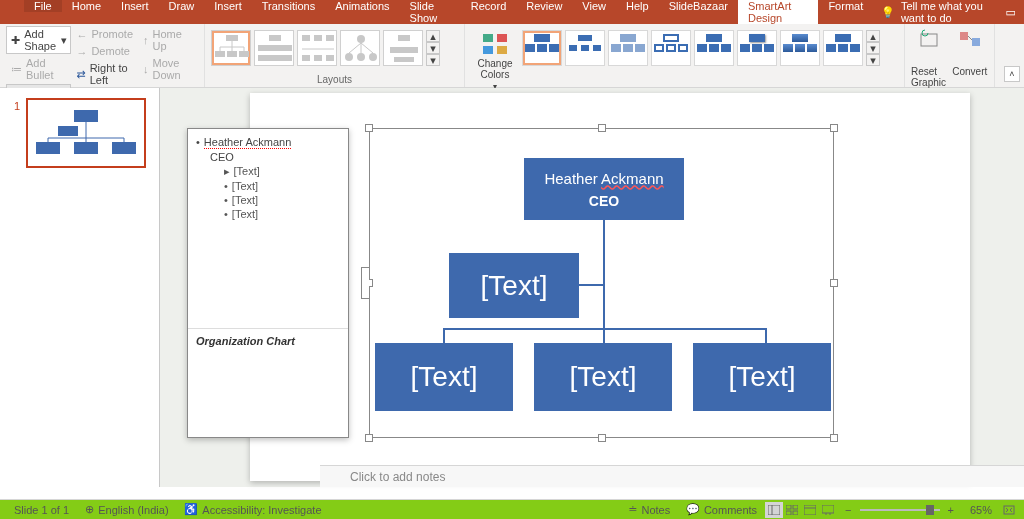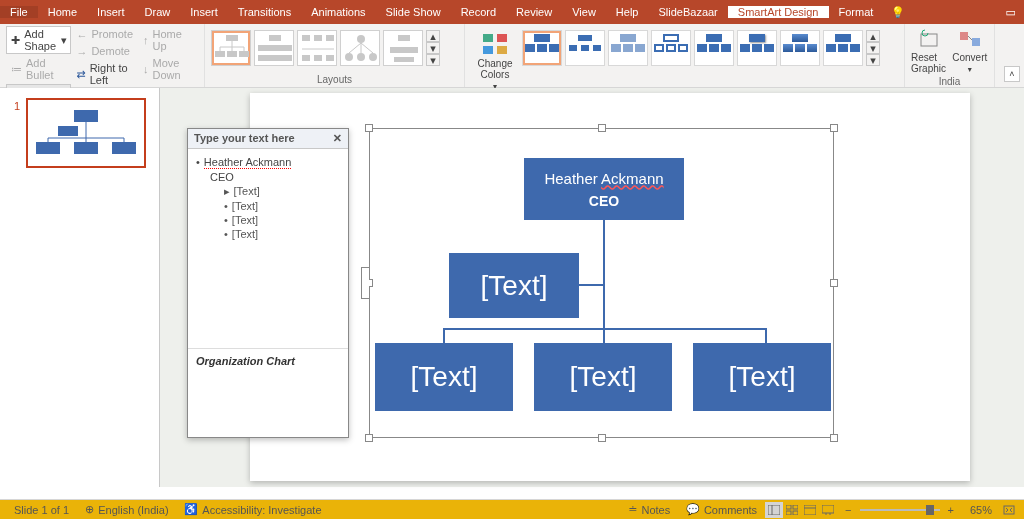--- a/index.html
+++ b/index.html
@@ -1,18 +1,18 @@
 <!DOCTYPE html>
 <html><head>
 <meta charset="utf-8">
 <style>
   * { margin:0; padding:0; box-sizing:border-box; font-family:"Segoe UI",Arial,sans-serif; }
   body { width:1024px; height:519px; background:#fff; font-size:11px; color:#444; overflow:hidden; position:relative;}
   .titlebar { height:24px; background:#b7472a; display:flex; align-items:stretch; color:#fff;}
-  .tabs { display:flex; align-items:center;}
+  .tabs { display:flex; align-items:flex-start;margin-left:24px;}
   .tab { padding:0 10px; font-size:11px; display:flex; align-items:center; cursor:pointer; }
   .tab.file { background:#a33f25;}
   .tab.active { background:#fff; color:#b7472a;}
   .titlebar-spacer { flex:1;}
   .titlebar-right { display:flex; align-items:center; gap:8px; padding:0 8px;}
   .tell-me { display:flex; align-items:center; gap:6px; font-size:11px;}
   .ribbon { height:64px; background:#f3f2f1; border-bottom:1px solid #d6d6d6; display:flex; }
   .rgroup { border-right:1px solid #e1e1e1; display:flex; flex-direction:column; justify-content:space-between; padding:2px 6px 0 6px;}
   .rgroup .body { flex:1; display:flex; align-items:flex-start;}
   .rgroup .label { text-align:center; font-size:10px; color:#666; padding:2px 0;}
@@ -23,21 +23,21 @@
   .layout-thumb { width:40px; height:36px; border:1px solid #d0d0d0; background:#fff; cursor:pointer; position:relative;}
   .layout-thumb.sel { box-shadow:0 0 0 2px #f2a477 inset;}
   .svgthumb { width:100%; height:100%;}
   .change-colors { width:48px; display:flex; flex-direction:column; align-items:center; gap:2px; cursor:pointer; padding-top:2px;}
   .style-thumb { width:40px; height:36px; border:1px solid #d8d8d8; background:#fff; cursor:pointer; padding:3px;}
   .style-thumb.sel { box-shadow:0 0 0 2px #f2a477 inset;}
   .style-boxes { width:100%; height:100%; display:flex; flex-direction:column; gap:2px; align-items:center;}
   .sb-top {width:16px;height:8px;background:#3b6db3;}
   .sb-row { display:flex; gap:2px;}
   .sb-row div{width:10px;height:8px;background:#3b6db3;}
-  .reset-btn { width:40px; display:flex; flex-direction:column; align-items:center; font-size:10px; cursor:pointer; gap:2px;}
+  .reset-btn { width:40px; display:flex; flex-direction:column; align-items:center; font-size:10px; cursor:pointer; gap:16px;}
   .main { position:absolute; top:88px; left:0; right:0; bottom:32px; display:flex; background:#eef0ec;}
   .thumbs { width:160px; background:#fff; border-right:1px solid #c8c8c8; padding:10px;}
   .slide-thumb { border:2px solid #c43e1c; width:120px; height:70px; background:#fff; position:relative; margin-left:16px;}
   .slide-num { position:absolute; left:-14px; top:0; font-size:11px; color:#c43e1c;}
   .canvas-area { flex:1; position:relative; background:#eef0ec; }
   .slide { position:absolute; left:90px; top:5px; width:720px; height:388px; background:#fff; box-shadow:0 2px 6px rgba(0,0,0,.25);}
   .smartart-sel { position:absolute; left:119px; top:35px; width:465px; height:310px; }
   .sel-border { position:absolute; inset:0; border:1px solid #888;}
   .handle { position:absolute; width:8px; height:8px; background:#fff; border:1px solid #888;}
   .handle.tl{left:-4px;top:-4px;} .handle.tr{right:-4px;top:-4px;} .handle.bl{left:-4px;bottom:-4px;} .handle.br{right:-4px;bottom:-4px;}
@@ -54,21 +54,21 @@
   .text-pane .hdr { background:#eef1f6; border-bottom:1px solid #c8c8c8; padding:3px 6px; display:flex; justify-content:space-between; font-weight:600; color:#555;}
   .tp-list { padding:6px 8px; height:200px; border-bottom:1px solid #ddd;}
   .tp-item { display:flex; gap:4px; padding:1px 0;}
   .tp-sub { padding-left:14px;}
   .tp-sub2 { padding-left:28px; color:#555;}
   .tp-desc { padding:6px 8px; font-size:10px; color:#555;font-style:italic;}
   .tp-desc b { display:block; color:#333; margin-bottom:2px; font-size:11px;}
   .tp-link { color:#2b579a; text-decoration:underline; cursor:pointer;}
   .pane-toggle { position:absolute; left:-8px; top:50%; width:8px; height:32px; background:#fff; border:1px solid #888; border-right:none; margin-top:-16px; cursor:pointer; z-index:4;}
   .notes-bar { position:absolute; left:160px; right:0; bottom:0; height:22px; background:#f7f7f7; border-top:1px solid #d6d6d6; display:flex; align-items:center; padding-left:30px; color:#888; font-size:12px;}
-  .statusbar { position:absolute; bottom:0; left:0; right:0; height:20px; background:#eab308; border-top:1px solid #d6d6d6; display:flex; align-items:center; font-size:11px; color:#555; padding:0 6px;}
+  .statusbar { position:absolute; bottom:0; left:0; right:0; height:20px; background:#84cc16; border-top:1px solid #d6d6d6; display:flex; align-items:center; font-size:11px; color:#555; padding:0 6px;}
   .statusbar .sp { flex:1;}
   .status-item { padding:0 8px; display:flex; align-items:center; gap:4px; cursor:pointer;}
   .zoom-track { width:80px; height:2px; background:#bbb; position:relative;}
   .zoom-thumb { position:absolute; width:8px; height:10px; background:#666; top:-4px; left:66px;}
   .vbtn { width:18px; height:16px; display:flex; align-items:center; justify-content:center; cursor:pointer;}
   .vbtn.active { background:#d4d4d4;}
   .collapse-rb{ position:absolute; right:4px; top:66px; width:16px;height:16px;border:1px solid #c8c8c8;background:#fff;cursor:pointer;display:flex;align-items:center;justify-content:center;}
 </style>
 </head>
 <body>
@@ -85,20 +85,21 @@
     <div class="tab">Slide Show</div>
     <div class="tab">Record</div>
     <div class="tab">Review</div>
     <div class="tab">View</div>
     <div class="tab">Help</div>
     <div class="tab">SlideBazaar</div>
     <div class="tab active">SmartArt Design</div>
     <div class="tab">Format</div>
     <div class="tell-me" style="margin-left:8px;">
       <span>💡</span>
+      <span>Tell me what you want to do</span>
     </div>
   </div>
   <div class="titlebar-spacer"></div>
   <div class="titlebar-right">
     <span>▭</span>
   </div>
 </div>
 
 <div class="ribbon">
 
@@ -344,24 +345,20 @@
           <line x1="20" y1="38" x2="20" y2="42" stroke="#3e69ad"></line>
           <line x1="58" y1="38" x2="58" y2="42" stroke="#3e69ad"></line>
           <line x1="96" y1="38" x2="96" y2="42" stroke="#3e69ad"></line>
         </svg>
     </div>
   </div>
 
   <div class="canvas-area">
 
     <div class="text-pane">
-      <div class="hdr">
-        <span>Type your text here</span>
-        <span style="cursor:pointer;">✕</span>
-      </div>
       <div class="tp-list">
         <div class="tp-item">
             <span>•</span>
             <span style="border-bottom:1px dotted red;"><span>Heather Ackmann</span></span>
           </div>
         <div class="tp-item tp-sub">
             <span>CEO</span>
           </div>
         <div class="tp-item tp-sub2">
             <span>▸</span>
@@ -409,20 +406,21 @@
         <div class="node node-ceo">
           <span class="ceo-name"><span>Heather </span><u>Ackmann</u></span>
           <span class="n2">CEO</span>
         </div>
         <div class="node node-m">[Text]</div>
         <div class="node node-c" style="left:6px;">[Text]</div>
         <div class="node node-c" style="left:165px;">[Text]</div>
         <div class="node node-c" style="left:324px;">[Text]</div>
       </div>
     </div>
+    <div class="notes-bar">Click to add notes</div>
   </div>
 </div>
 
 <div class="statusbar">
   <div class="status-item">Slide 1 of 1</div>
   <div class="status-item">
       <span>⊕</span>
       <span>English (India)</span>
     </div>
   <div class="status-item">

